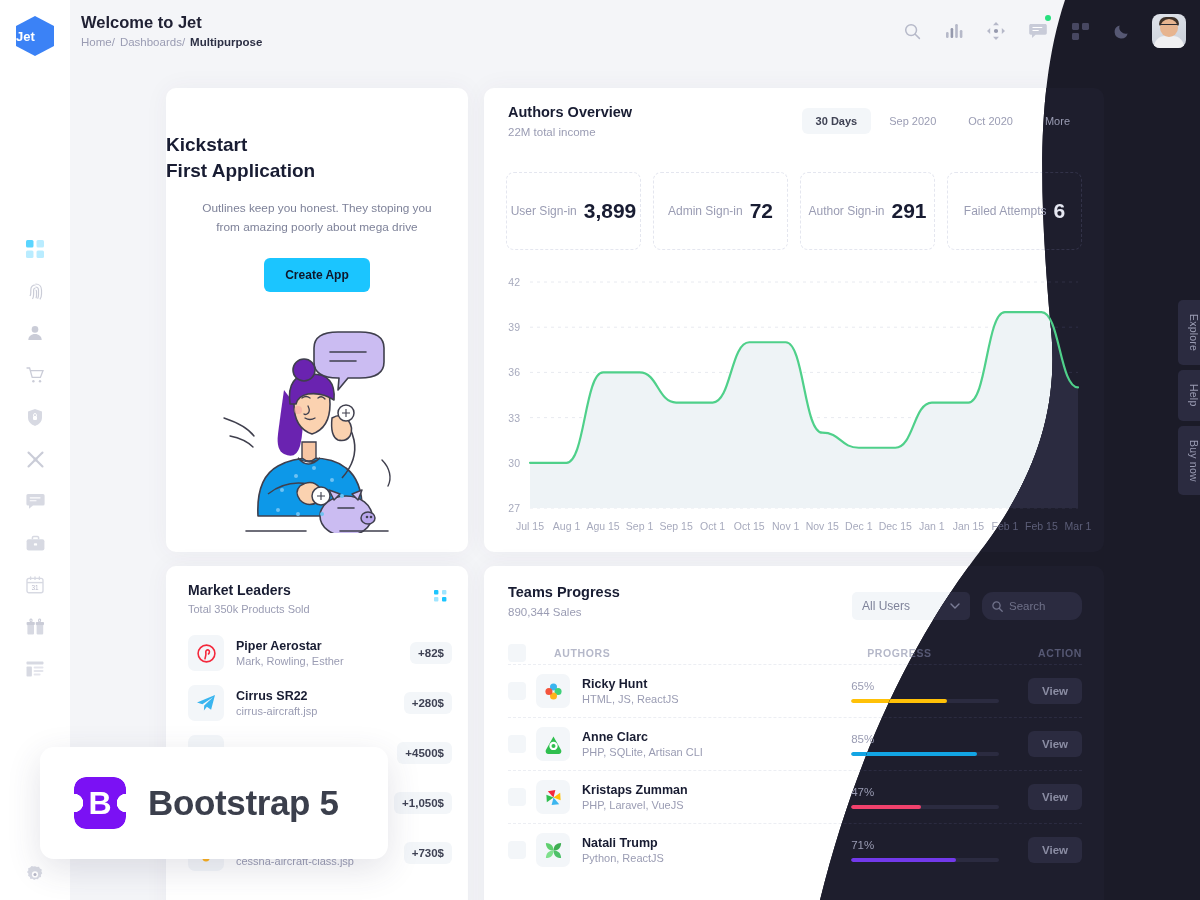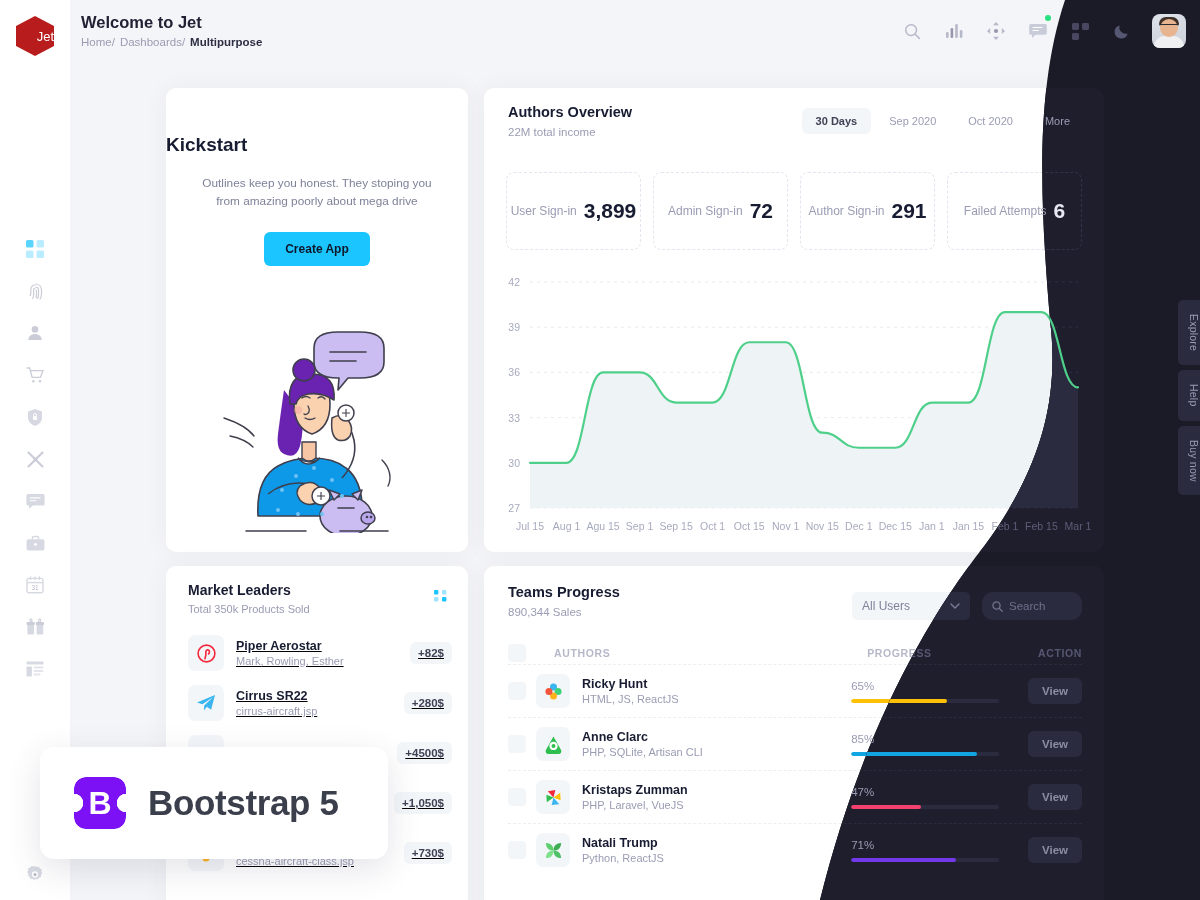--- a/index.html
+++ b/index.html
@@ -27,25 +27,25 @@
   .darkbg  { background: #1b1b28; }
 
   
   .sidebar {
     position: absolute; left: 0; top: 0; width: 70px; height: 900px;
     background: #ffffff;
     display: flex; flex-direction: column; align-items: center;
   }
   .logo {
     margin-top: 16px; width: 38px; height: 40px;
-    background: #b91c1c;
+    background: #3b82f6;
     -webkit-clip-path: polygon(50% 0%, 100% 25%, 100% 75%, 50% 100%, 0% 75%, 0% 25%);
     clip-path: polygon(50% 0%, 100% 25%, 100% 75%, 50% 100%, 0% 75%, 0% 25%);
-    display: flex; align-items: center; justify-content: flex-end;
-    color: #fff; font-size: 13px; font-weight: normal;
+    display: flex; align-items: center; justify-content: flex-start;
+    color: #fff; font-size: 13px; font-weight: bold;
   }
   .navlist { margin-top: 182px; display: flex; flex-direction: column; gap: 20px; align-items: center; }
   .navitem {
     width: 28px; height: 22px; display: flex; align-items: center; justify-content: center;
     opacity: .72;
   }
   .navitem svg { display: block; }
   .gear-wrap { position: absolute; bottom: 14px; left: 0; width: 70px; display: flex; justify-content: center; }
 
   
@@ -106,21 +106,21 @@
   .stat.dk .val { color: #e6e8f2; }
 
   .chartbox { position: absolute; left: 0; right: 0; top: 178px; height: 286px; }
   .chartbox svg { display: block; }
 
   
   #market { left: 166px; top: 566px; width: 302px; height: 360px; overflow: hidden; }
   .ml-title { position: absolute; left: 22px; top: 16px; font-size: 14px; font-weight: 700; color: #181c32; }
   .ml-sub { position: absolute; left: 22px; top: 37px; font-size: 11px; color: #9a9cb3; }
   .ml-dots { position: absolute; right: 20px; top: 22px; }
-  .ml-list { position: absolute; left: 22px; right: 16px; top: 62px; text-decoration: underline; }
+  .ml-list { position: absolute; left: 22px; right: 16px; top: 62px; }
   .ml-row { display: flex; align-items: center; height: 50px; }
   .ml-ic { width: 36px; height: 36px; border-radius: 7px; background: #f3f6f9; display: flex; align-items: center; justify-content: center; flex: none; }
   .ml-txt { margin-left: 12px; flex: 1; min-width: 0; }
   .ml-name { font-size: 12.5px; font-weight: 700; color: #181c32; }
   .ml-meta { font-size: 11px; color: #9a9cb3; margin-top: 2px; }
   .ml-amt { font-size: 11.5px; font-weight: 700; color: #3f4254; background: #f3f6f9; border-radius: 6px; padding: 5px 8px; flex: none; }
 
   
   #teams { left: 484px; top: 566px; width: 620px; height: 360px; overflow: hidden; }
   .tp-title { position: absolute; left: 24px; top: 18px; font-size: 14.5px; font-weight: 700; color: #181c32; }
@@ -367,20 +367,21 @@
             <div class="hair"></div>
             <div class="face"></div>
             <div class="gl"></div>
         </div>
       </div>
     </header>
 
     <section class="card" id="kickstart">
       <div class="ks-title">
         <div>Kickstart</div>
+        <div>First Application</div>
       </div>
       <div class="ks-sub">Outlines keep you honest. They stoping you from amazing poorly about mega drive</div>
       <button class="ks-btn">Create App</button>
       <div class="ks-illus">
         <svg width="190" height="215" viewBox="0 0 190 215">
 
           <g stroke="#3f3f4d" stroke-width="1.4" fill="none" stroke-linecap="round">
             <path d="M148 18 C158 28 160 38 157 48"></path>
             <path d="M135 28 C144 36 146 44 144 52"></path>
             <path d="M2 100 C14 104 26 110 32 118"></path>

